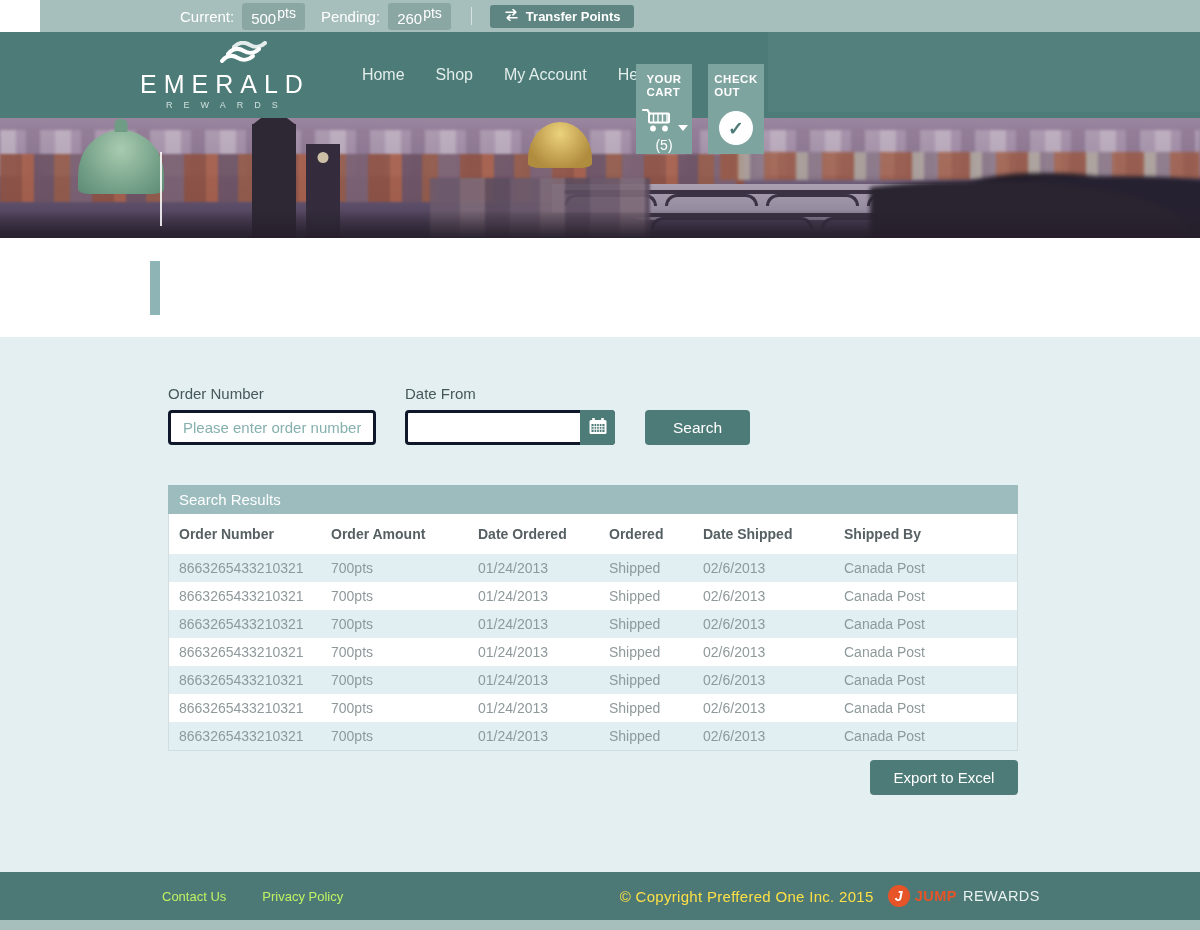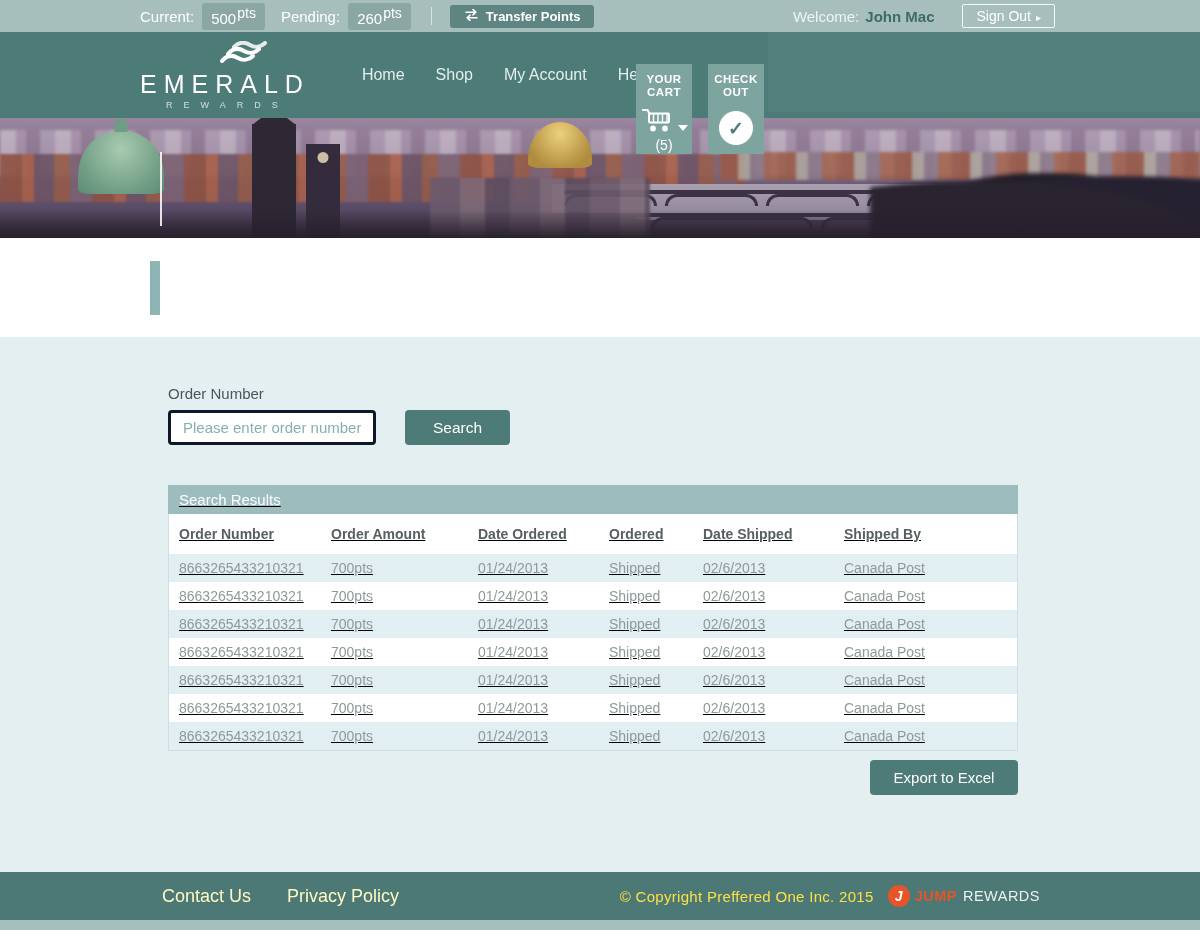--- a/index.html
+++ b/index.html
@@ -2,21 +2,21 @@
 <html><head>
 <meta charset="utf-8">
 <style>
   * { margin:0; padding:0; box-sizing:border-box; }
   html,body { width:1200px; height:930px; }
   body { font-family:"Liberation Sans", sans-serif; background:#ffffff; overflow:hidden; }
   .page { position:relative; width:1200px; height:930px; }
 
   
   .topbar { height:32px; background:#a7bfbc; display:flex; align-items:center;
-            justify-content:space-between; padding:0 145px 0 140px; }
+            justify-content:space-between; padding:0 145px 0 140px;margin-left:40px; }
   .topbar-left, .topbar-right { display:flex; align-items:center; }
   .tb-label { color:#ffffff; font-size:15px; margin-right:8px; }
   .pts-pill { background:#8ba7a4; border-radius:3px; color:#ffffff; font-size:15px;
               padding:1px 9px 2px 9px; margin-right:16px; line-height:18px; }
   .pts-pill sup { font-size:14px; margin-left:1px; }
   .tb-divider { width:1px; height:18px; background:rgba(255,255,255,.55); margin:0 18px 0 4px; }
   .transfer-btn { background:#5e8581; border:none; border-radius:3px; color:#fff;
                   font-size:13px; font-weight:bold; padding:4px 14px; display:flex;
                   align-items:center; gap:7px; cursor:pointer; font-family:inherit; }
   .welcome-label { color:#eef5f4; font-size:15px; margin-right:6px; }
@@ -36,21 +36,21 @@
   .brand-sub { color:#cfe0dd; font-size:9px; letter-spacing:11px; margin-top:3px; margin-left:5px; }
   .nav-menu { display:flex; gap:31px; list-style:none; }
   .nav-link { color:#e3eeec; font-size:16px; text-decoration:none; cursor:pointer; }
 
   
   .hang-box { position:absolute; top:32px; width:56px; height:90px; background:#7ea49f; z-index:5;
               display:flex; flex-direction:column; align-items:center; padding-top:9px; cursor:pointer; }
   .hang-box.cart { left:636px; }
   .hang-box.checkout { left:708px; }
   .hang-label { color:#ffffff; font-size:11.5px; font-weight:bold; letter-spacing:.5px;
-                line-height:13px; text-align:center; }
+                line-height:13px; }
   .cart-icon-wrap { margin-top:8px; display:flex; align-items:flex-end; }
   .caret-down { width:0; height:0; border-left:5px solid transparent; border-right:5px solid transparent;
                 border-top:6px solid #ffffff; margin-left:3px; margin-bottom:2px; }
   .cart-count { color:#ffffff; font-size:14px; margin-top:4px; }
   .check-circle { width:34px; height:34px; border-radius:50%; background:#ffffff; margin-top:12px;
                   display:flex; align-items:center; justify-content:center; color:#4d7b77;
                   font-size:19px; font-weight:bold; }
 
   
   .hero { position:relative; height:120px; overflow:hidden;
@@ -121,39 +121,39 @@
   .fg-date .text-input { padding-right:42px; }
   .fg-from { margin-right:30px; }
   .fg-to { margin-right:22px; }
   .cal-btn { position:absolute; right:0; bottom:0; width:35px; height:35px; border:none;
              background:#4d7b77; border-radius:0 4px 4px 0; display:flex; align-items:center;
              justify-content:center; cursor:pointer; }
   .search-btn { width:105px; height:35px; background:#4d7b77; color:#fff; border:none;
                 border-radius:4px; font-size:15.5px; cursor:pointer; font-family:inherit; }
 
   
-  .results { width:850px; margin:40px 0 0 168px;text-decoration:underline; }
+  .results { width:850px; margin:40px 0 0 168px; }
   .results-titlebar { height:29px; background:#9cbcbe; color:#ffffff; font-size:15px;
                       line-height:29px; padding-left:11px; }
   .results-body { border:1px solid #d0dee2; border-top:none; background:#ffffff; }
   .tr, .thead-row { display:grid; grid-template-columns:162px 147px 131px 94px 141px 175px; }
   .th { font-size:14px; font-weight:bold; color:#566063; line-height:40px; height:40px; }
   .td { font-size:14px; color:#8e999b; line-height:28px; height:28px; white-space:nowrap; }
   .th:first-child, .td:first-child { padding-left:10px; }
   .tr:nth-child(odd) { background:#e1eef2; }
   .tr:nth-child(even) { background:#ffffff; }
   .export-row { width:850px; margin:9px 0 0 168px; text-align:right; }
   .export-btn { width:148px; height:35px; background:#4d7b77; color:#fff; border:none;
                 border-radius:4px; font-size:15px; cursor:pointer; font-family:inherit; }
 
   
   .footer { height:48px; background:#4c7875; display:flex; align-items:center;
             justify-content:space-between; padding:0 160px 0 162px; }
   .footer-links { display:flex; gap:36px; }
-  .footer-link { color:#fef9c3; font-size:18px; text-decoration:none; cursor:pointer; }
+  .footer-link { color:#bef264; font-size:13px; text-decoration:none; cursor:pointer; }
   .footer-right { display:flex; align-items:center; gap:14px; }
   .copyright { color:#fde047; font-size:15px; letter-spacing:.3px; }
   .jump-logo { display:flex; align-items:center; gap:5px; }
   .jump-circle { width:22px; height:22px; border-radius:50%; background:#e65427; color:#ffffff;
                  font-size:14px; font-weight:bold; font-style:italic; display:flex;
                  align-items:center; justify-content:center; }
   .jump-word1 { color:#e65427; font-size:14.5px; font-weight:bold; letter-spacing:.5px; }
   .jump-word2 { color:#eaf2f1; font-size:14.5px; letter-spacing:.5px; margin-left:1px; }
   .bottom-strip { height:10px; background:#a7bfbc; }
 </style>
@@ -172,25 +172,20 @@
       <button class="transfer-btn">
         <span>
           <svg width="15" height="12" viewBox="0 0 15 12">
               <path d="M2 3.2h9M9 .5l2.8 2.7L9 5.9" stroke="#fff" stroke-width="1.6" fill="none" stroke-linecap="round" stroke-linejoin="round"></path>
               <path d="M13 8.8H4M6 6.1L3.2 8.8 6 11.5" stroke="#fff" stroke-width="1.6" fill="none" stroke-linecap="round" stroke-linejoin="round"></path>
             </svg>
         </span>
         <span>Transfer Points</span>
       </button>
     </div>
-    <div class="topbar-right">
-      <span class="welcome-label">Welcome:</span>
-      <span class="welcome-name">John Mac</span>
-      <button class="signout-btn"><span>Sign Out</span><span class="arrow">▸</span></button>
-    </div>
   </div>
 
   <div class="navbar">
     <div class="nav-right-sheen"></div>
     <div class="brand">
       <span class="brand-waves">
         <svg width="62" height="24" viewBox="0 0 62 24">
           <g stroke="#ffffff" stroke-width="4" fill="none" stroke-linecap="round">
             <path d="M8 20 C13 14, 19 14, 24 17 C29 20, 35 19, 39 15"></path>
             <path d="M14 13 C19 7, 25 7, 30 10 C35 13, 41 12, 45 8"></path>
@@ -259,20 +254,35 @@
     <div class="intro-accent"></div>
   </div>
 
   <div class="content">
 
     <div class="form-row">
       <div class="fg-order">
         <label class="field-label">Order Number</label>
         <input class="text-input" type="text" placeholder="Please enter order number" value="" style="">
       </div>
+      <div class="fg-date fg-from">
+        <label class="field-label">Date From</label>
+        <input class="text-input" type="text" value="" style="">
+        <button class="cal-btn">
+          <span>
+            <svg width="18" height="17" viewBox="0 0 18 17">
+              <rect x="3.2" y="0" width="2.6" height="3.2" fill="#fff"></rect>
+              <rect x="12.2" y="0" width="2.6" height="3.2" fill="#fff"></rect>
+              <rect x="0.5" y="2" width="17" height="14" rx="1.5" fill="#fff"></rect>
+              <rect x="2.5" y="6" width="13" height="8" fill="#4d7b77"></rect>
+              <path d="M2.5 8.6h13M2.5 11.2h13M5.1 6v8M7.7 6v8M10.3 6v8M12.9 6v8" stroke="#fff" stroke-width="0.9"></path>
+            </svg>
+          </span>
+        </button>
+      </div>
       <button class="search-btn">Search</button>
     </div>
 
     <div class="results">
       <div class="results-titlebar">Search Results</div>
       <div class="results-body">
         <div class="thead-row">
             <div class="th">Order Number</div>
             <div class="th">Order Amount</div>
             <div class="th">Date Ordered</div>

